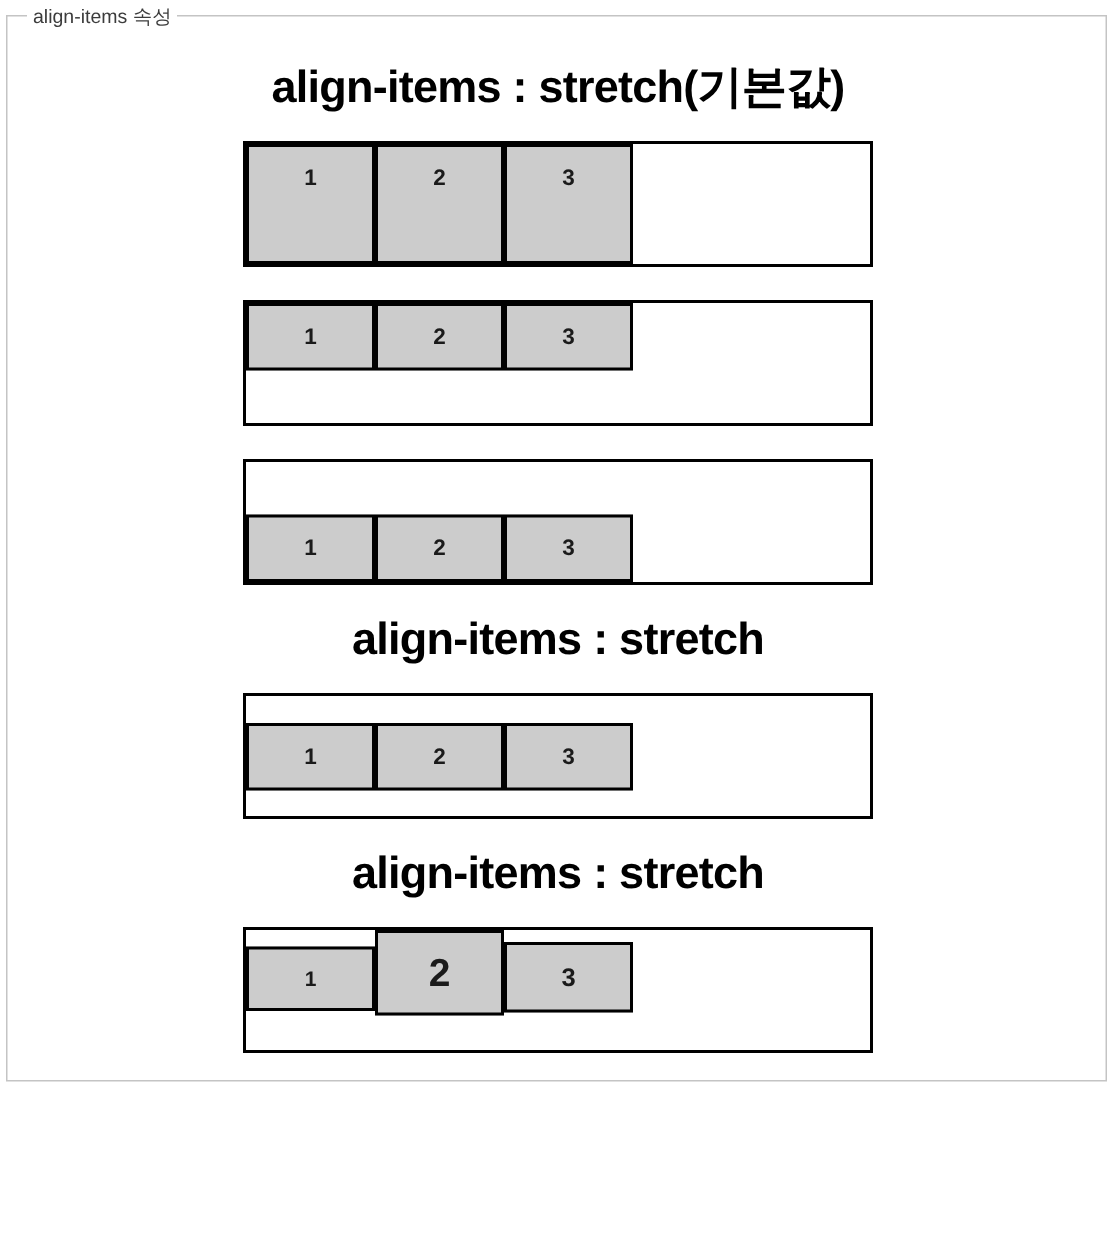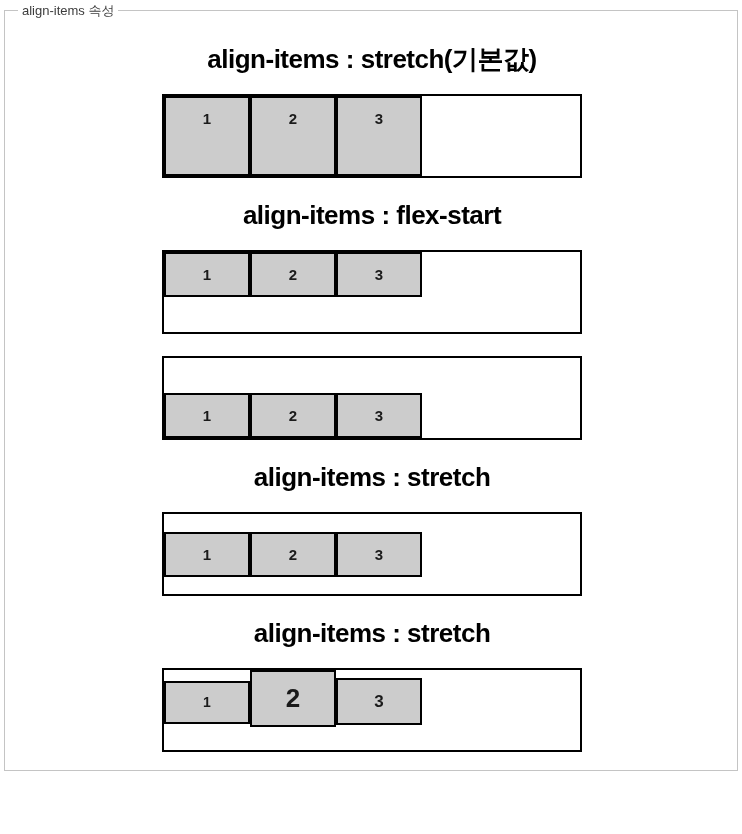--- a/index.html
+++ b/index.html
@@ -29,21 +29,21 @@
     background: #ffffff;
     padding: 0 4px;
     font-size: 13px;
     line-height: 16px;
     color: #3c3c3c;
   }
   .section { margin-top: 22px; }
   .section:first-of-type { margin-top: 0; }
   .section-title {
     margin: 0 0 20px 0;
-    font-size: 26px;
+    font-size: 30px;
     line-height: 30px;
     font-weight: bold;
     color: #000000;
     text-align: center;
     letter-spacing: -0.5px;
   }
   .flex-container {
     display: flex;
     width: 416px;
     height: 80px;
@@ -82,21 +82,20 @@
   <div class="section">
     <h2 class="section-title">align-items : stretch(기본값)</h2>
     <div class="flex-container align-stretch">
       <div class="flex-item">1</div>
       <div class="flex-item">2</div>
       <div class="flex-item">3</div>
     </div>
   </div>
 
   <div class="section">
-    <h2 class="section-title">align-items : flex-start</h2>
     <div class="flex-container align-flex-start">
       <div class="flex-item">1</div>
       <div class="flex-item">2</div>
       <div class="flex-item">3</div>
     </div>
   </div>
 
   <div class="section">
     <div class="flex-container align-flex-end">
       <div class="flex-item">1</div>

